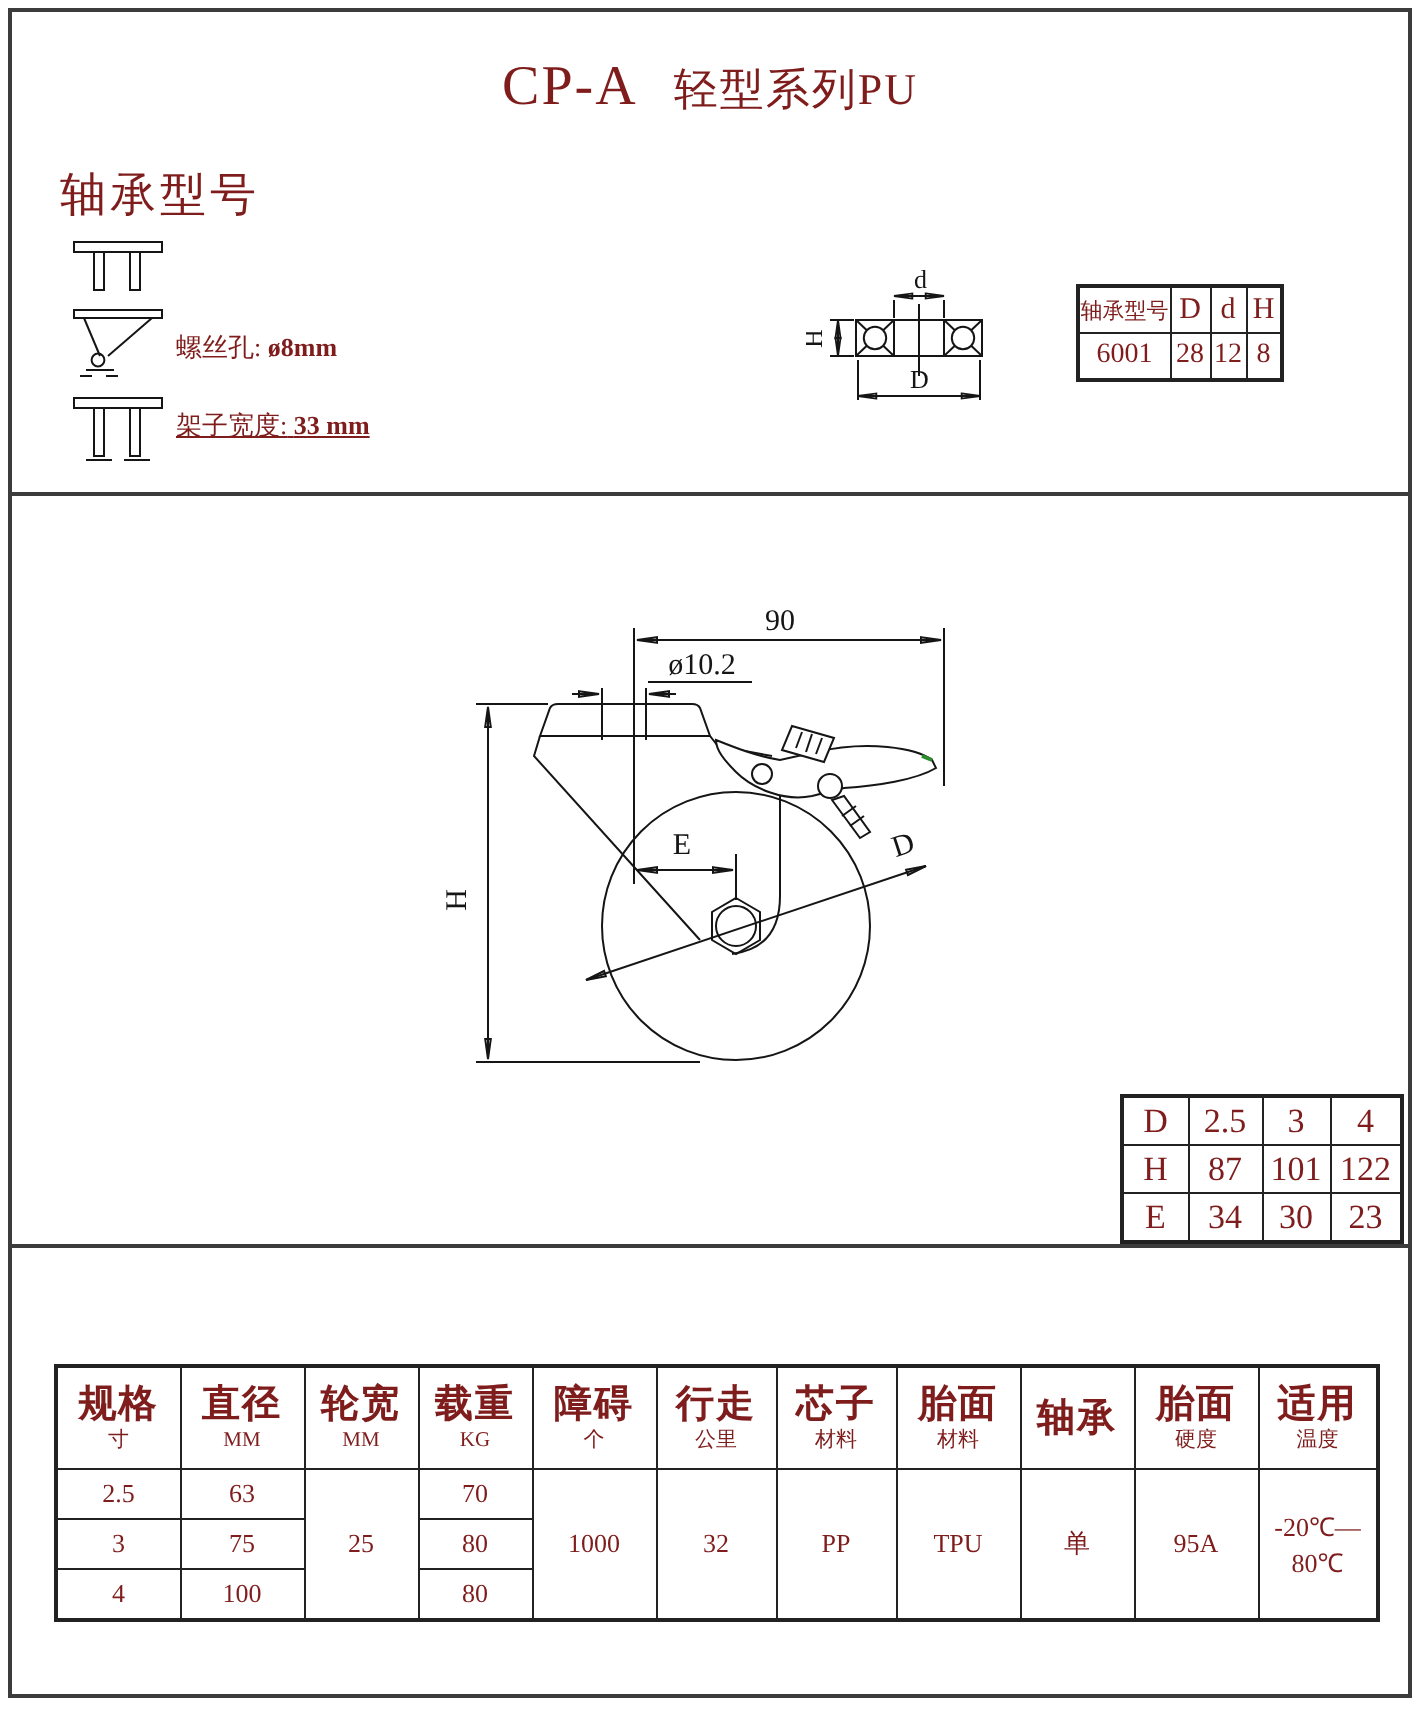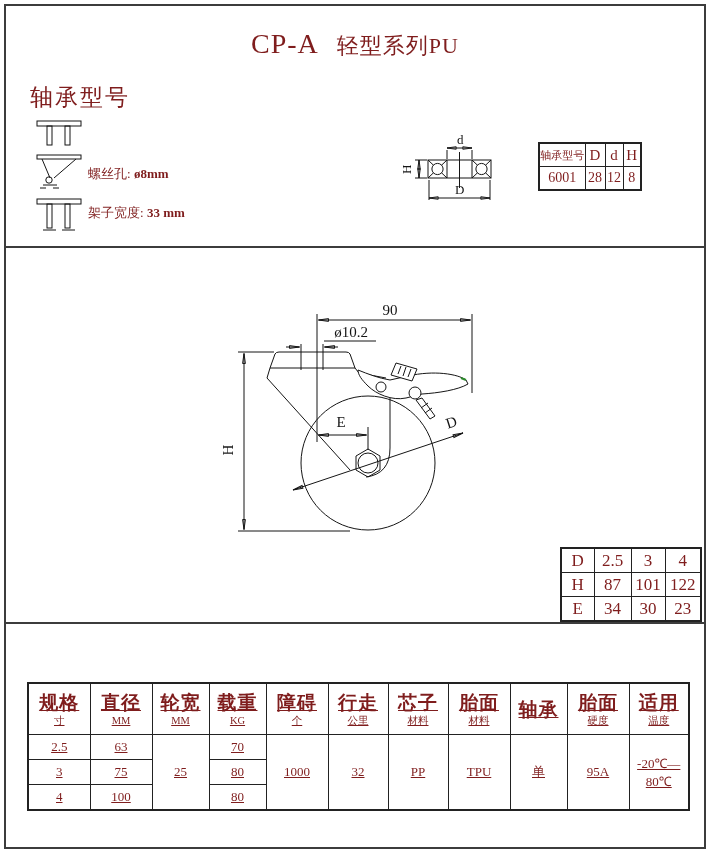--- a/index.html
+++ b/index.html
@@ -28,21 +28,21 @@
   .bearing-table{position:absolute;left:538px;top:142px;width:102px;}
   .bearing-table td{border:1px solid #222;text-align:center;padding:0;height:22px;overflow:hidden;}
   .bearing-table{border:2px solid #222;}
   .bt-model{font-size:11px;}
   .bt-dim{font-size:15px;}
   .bt-val{font-size:14px;}
   
   .dhe-table{position:absolute;left:560px;top:547px;width:140px;border:2px solid #222;}
   .dhe-table td{border:1px solid #222;text-align:center;font-size:17px;height:23px;padding:0;}
   
-  .report-table{position:absolute;left:27px;top:682px;width:661px;border:2px solid #222;text-decoration:underline;}
+  .report-table{position:absolute;left:27px;top:682px;width:661px;border:2px solid #222;}
   .report-table th,.report-table td{border:1px solid #222;text-align:center;padding:0;overflow:hidden;}
   .report-table th{height:50px;font-weight:bold;vertical-align:middle;}
   .rh-title{font-size:19px;line-height:23px;letter-spacing:1px;}
   .rh-unit{font-size:10.5px;font-weight:normal;line-height:13px;}
   .report-table td{height:24px;font-size:13px;}
 </style>
 </head>
 <body>
 
 <div class="page">
@@ -76,21 +76,21 @@
     <span class="bold-val">ø8mm</span>
   </div>
 
   <svg class="abs diag" style="left:34px;top:196px;" width="50" height="40" viewBox="0 0 50 40">
     <rect x="3" y="3" width="44" height="5"></rect>
     <rect x="13" y="8" width="5" height="24"></rect>
     <rect x="31" y="8" width="5" height="24"></rect>
     <line x1="9" y1="34" x2="22" y2="34" stroke-width="3"></line>
     <line x1="28" y1="34" x2="41" y2="34" stroke-width="3"></line>
   </svg>
-  <div class="abs frame-row-text" style="left:88px;top:204px;">
+  <div class="abs frame-row-text" style="left:88px;top:204px;text-decoration:underline;">
     <span>架子宽度:</span>
     <span class="bold-val">33 mm</span>
   </div>
 
 
   <svg class="abs diag" style="left:403px;top:128px;" width="118" height="88" viewBox="0 0 118 88">
     <defs>
       <marker id="b-ar" viewBox="0 0 12 12" refX="11" refY="6" markerWidth="11" markerHeight="11" orient="auto-start-reverse">
         <path d="M1,4.6 L11,6 L1,7.4 Z" fill="#151515" stroke="none"></path>
       </marker>

